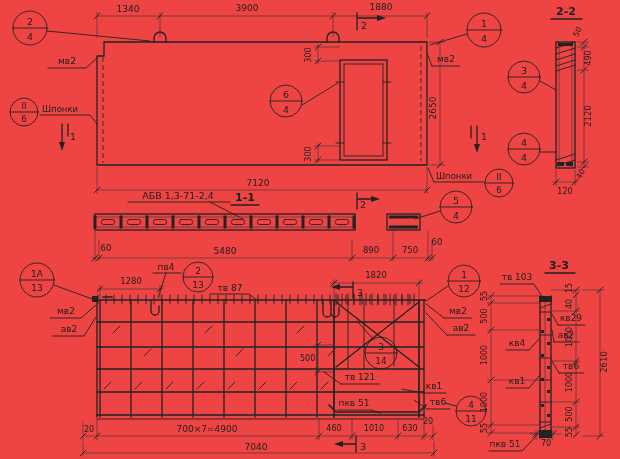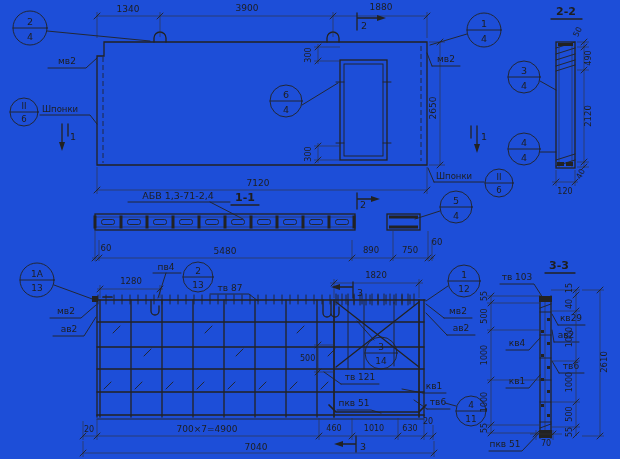--- a/index.html
+++ b/index.html
@@ -1,16 +1,16 @@
 <!DOCTYPE html>
 <html><head>
 <meta charset="utf-8">
 <style>
   html,body{margin:0;padding:0;background:#fafaf7;}
-  #sheet{position:relative;width:620px;height:459px;background:#1d4ed8;overflow:hidden;
+  #sheet{position:relative;width:620px;height:459px;background:#ef4444;overflow:hidden;
          font-family:"DejaVu Sans",sans-serif;}
   svg text{fill:#1e1e1e;font-family:"DejaVu Sans",sans-serif;}
   .k{stroke:#222;fill:none;stroke-width:.9;stroke-linecap:round;}
   .k2{stroke:#222;fill:none;stroke-width:1.7;stroke-linecap:round;}
   .k14{stroke:#222;fill:none;stroke-width:1.3;stroke-linecap:round;}
   .thin{stroke:#333;fill:none;stroke-width:.6;}
   .dash{stroke:#222;fill:none;stroke-width:.8;stroke-dasharray:5 3;}
   .fillk{fill:#222;stroke:none;}
   .t8{font-size:8px;}
   .t85{font-size:8.5px;}

